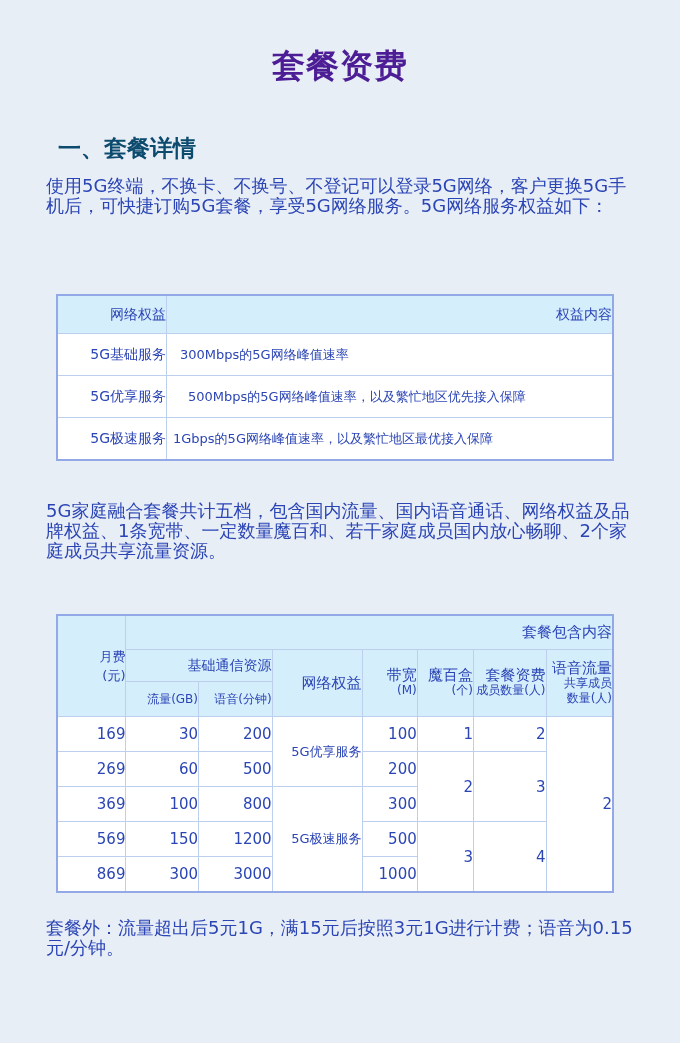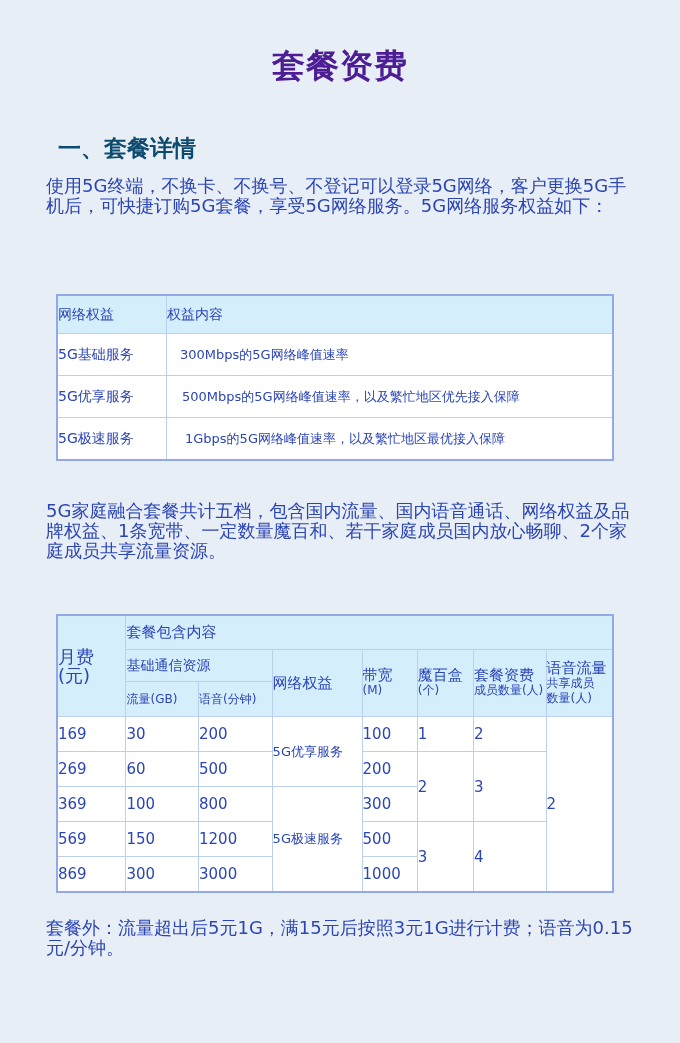--- a/index.html
+++ b/index.html
@@ -17,21 +17,21 @@
   }
   .h2 {
     position:absolute; left:58px; top:133px;
     font-size:23px; font-weight:bold; color:#0c4a6e;
   }
   .para {
     position:absolute; left:46px; width:590px;
     font-size:18px; line-height:20px; color:#2b45b5;
   }
   table { border-collapse:collapse; position:absolute; background:#fff; }
-  td, th { border:1px solid #bcd0ee; text-align:left; padding:0; font-weight:normal; color:#2b45b5; }
+  td, th { border:1px solid #bcd0ee; text-align:right; padding:0; font-weight:normal; color:#2b45b5; }
   .tbl-outer { outline:2px solid #93a8e6; outline-offset:-1px; }
   .hdr { background:#d5eefc; }
   #t1 { left:57px; top:295px; width:556px; font-size:14px; }
   #t1 th { height:37px; font-size:14px; }
   #t1 td { height:41px; }
   #t1 td.desc { text-align:left; font-size:13px; }
   #t2 { left:57px; top:615px; width:556px; font-size:14px; }
   #t2 td { height:34px; font-size:15px; }
   #t2 .hdr { font-size:13px; line-height:15px; }
   .small { font-size:12px; }
@@ -48,35 +48,35 @@
       <tr class="hdr">
     <th style="width:108px;">网络权益</th>
     <th>权益内容</th>
   </tr>
   <tr>
     <td>5G基础服务</td>
     <td class="desc" style="padding-left:13px;">300Mbps的5G网络峰值速率</td>
   </tr>
   <tr>
     <td>5G优享服务</td>
-    <td class="desc" style="padding-left:15px;">500Mbps的5G网络峰值速率，以及繁忙地区优先接入保障</td>
+    <td class="desc" style="padding-left:21px;">500Mbps的5G网络峰值速率，以及繁忙地区优先接入保障</td>
   </tr>
   <tr>
     <td>5G极速服务</td>
-    <td class="desc" style="padding-left:18px;margin-left:39px;">1Gbps的5G网络峰值速率，以及繁忙地区最优接入保障</td>
+    <td class="desc" style="padding-left:6px;margin-left:39px;">1Gbps的5G网络峰值速率，以及繁忙地区最优接入保障</td>
   </tr>
 </tbody>
   </table>
 
 <div class="para" style="top:501px;">5G家庭融合套餐共计五档，包含国内流量、国内语音通话、网络权益及品牌权益、1条宽带、一定数量魔百和、若干家庭成员国内放心畅聊、2个家庭成员共享流量资源。</div>
 
 <table id="t2" class="tbl-outer">
   <tbody>
       <tr class="hdr" style="height:33px;">
-    <td rowspan="3" style="width:66px;font-size:18px;line-height:19px;white-space:pre-line;">月费
+    <td rowspan="3" style="width:66px;font-size:13px;line-height:19px;white-space:pre-line;">月费
 (元)</td>
     <td colspan="7" style="height:33px;">套餐包含内容</td>
   </tr>
   <tr class="hdr">
     <td colspan="2" style="height:31px;font-size:14px;">基础通信资源</td>
     <td rowspan="2" style="width:87px;">网络权益</td>
     <td rowspan="2" style="width:53px;">
       <div>带宽</div>
       <div class="small">(M)</div>
     </td>

